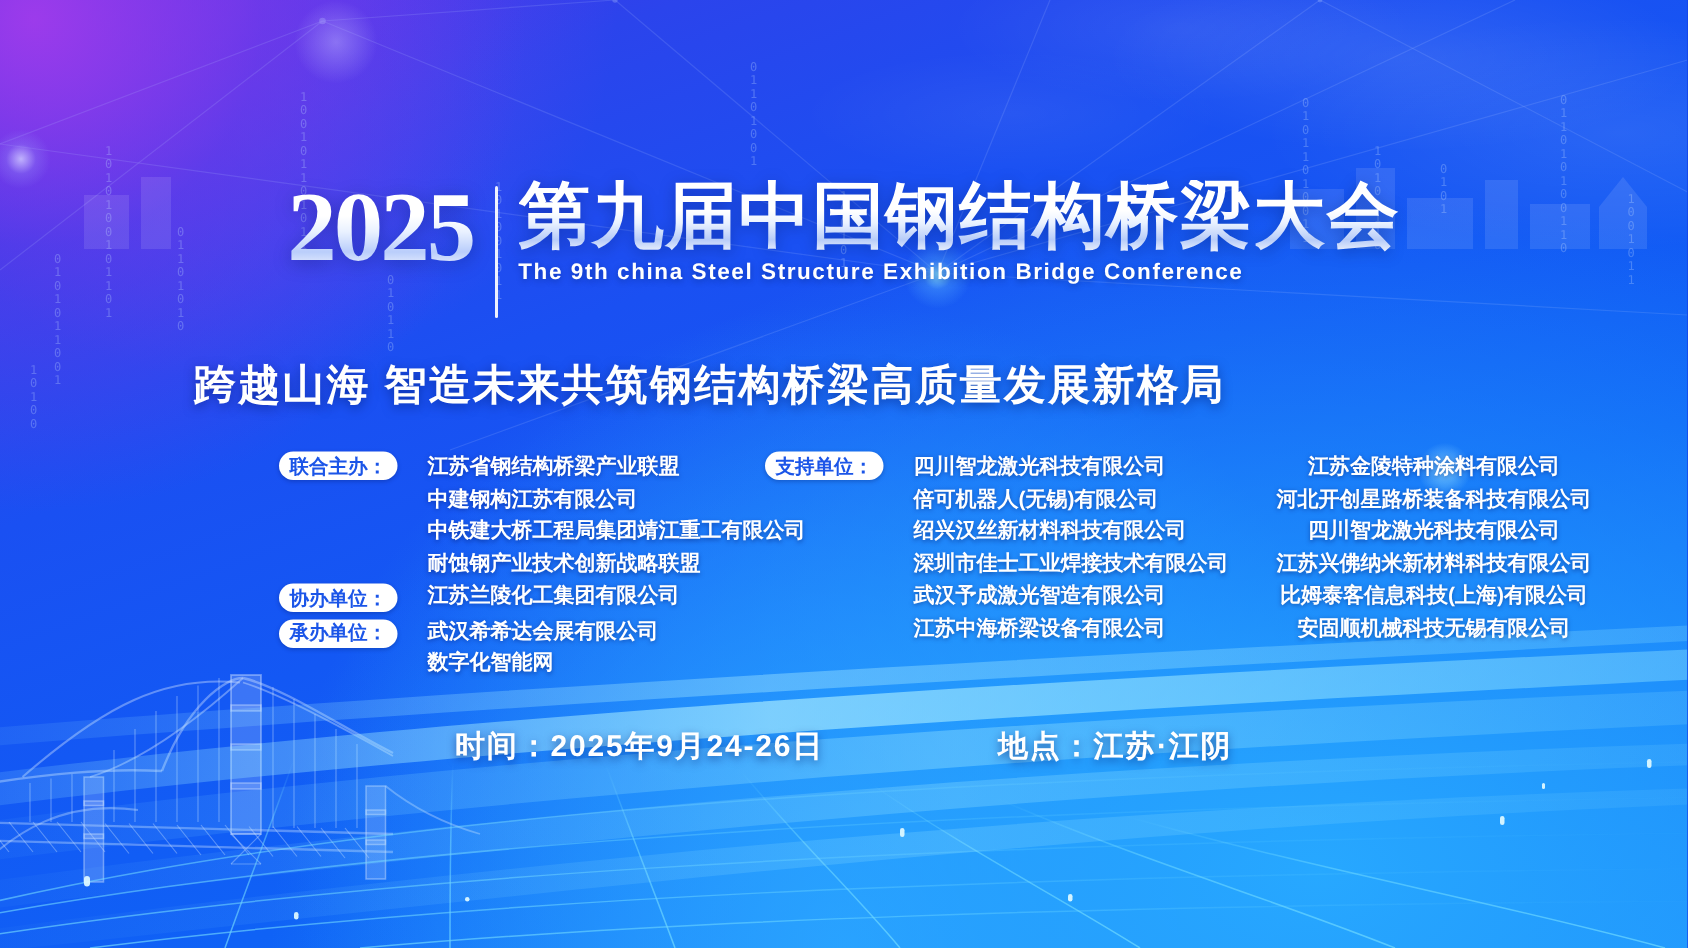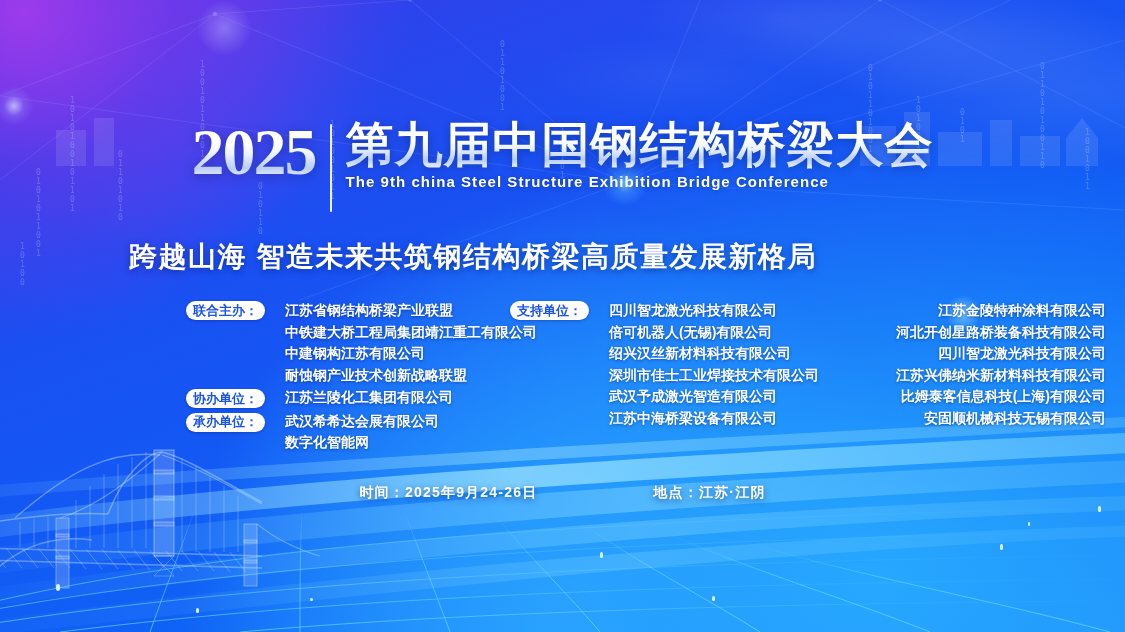--- a/index.html
+++ b/index.html
@@ -115,27 +115,27 @@
     white-space:nowrap;
     box-shadow:0 1px 3px rgba(0,20,90,0.3);
   }
   .entries { margin-left:8px; }
   .entry {
     font-size:14px; font-weight:bold; color:#ffffff;
     line-height:21.5px; white-space:nowrap;
     text-shadow:0 1px 3px rgba(0,25,110,0.5);
   }
   .grp + .grp { margin-top:2px;font-family:Liberation Mono, monospace; }
-  .col-right .entry { text-align:right; }
+  .col-right .entry { text-align:center; }
 
   
   .footer {
     position:absolute; left:0; top:484px; width:1125px;
     display:flex; justify-content:center; align-items:center; gap:116px;
-    font-size:14px; font-weight:bold; color:#ffffff; letter-spacing:1.2px;
+    font-size:20px; font-weight:bold; color:#ffffff; letter-spacing:1.2px;
     text-shadow:0 2px 6px rgba(0,25,110,0.55);
   }
   .foot-item { white-space:nowrap; }
 </style>
 </head>
 <body>
 
 <div id="banner">
 
   <div class="layer clouds"></div>
@@ -415,22 +415,22 @@
 
     <div class="tagline">跨越山海 智造未来共筑钢结构桥梁高质量发展新格局</div>
 
     <div class="orgs">
 
       <div class="col col-left">
         <div class="grp">
           <span class="pill">联合主办：</span>
           <div class="entries">
             <div class="entry">江苏省钢结构桥梁产业联盟</div>
+            <div class="entry">中建钢构江苏有限公司</div>
             <div class="entry">中铁建大桥工程局集团靖江重工有限公司</div>
-            <div class="entry">中建钢构江苏有限公司</div>
             <div class="entry">耐蚀钢产业技术创新战略联盟</div>
           </div>
         </div>
         <div class="grp">
           <span class="pill">协办单位：</span>
           <div class="entries">
             <div class="entry">江苏兰陵化工集团有限公司</div>
           </div>
         </div>
         <div class="grp">

